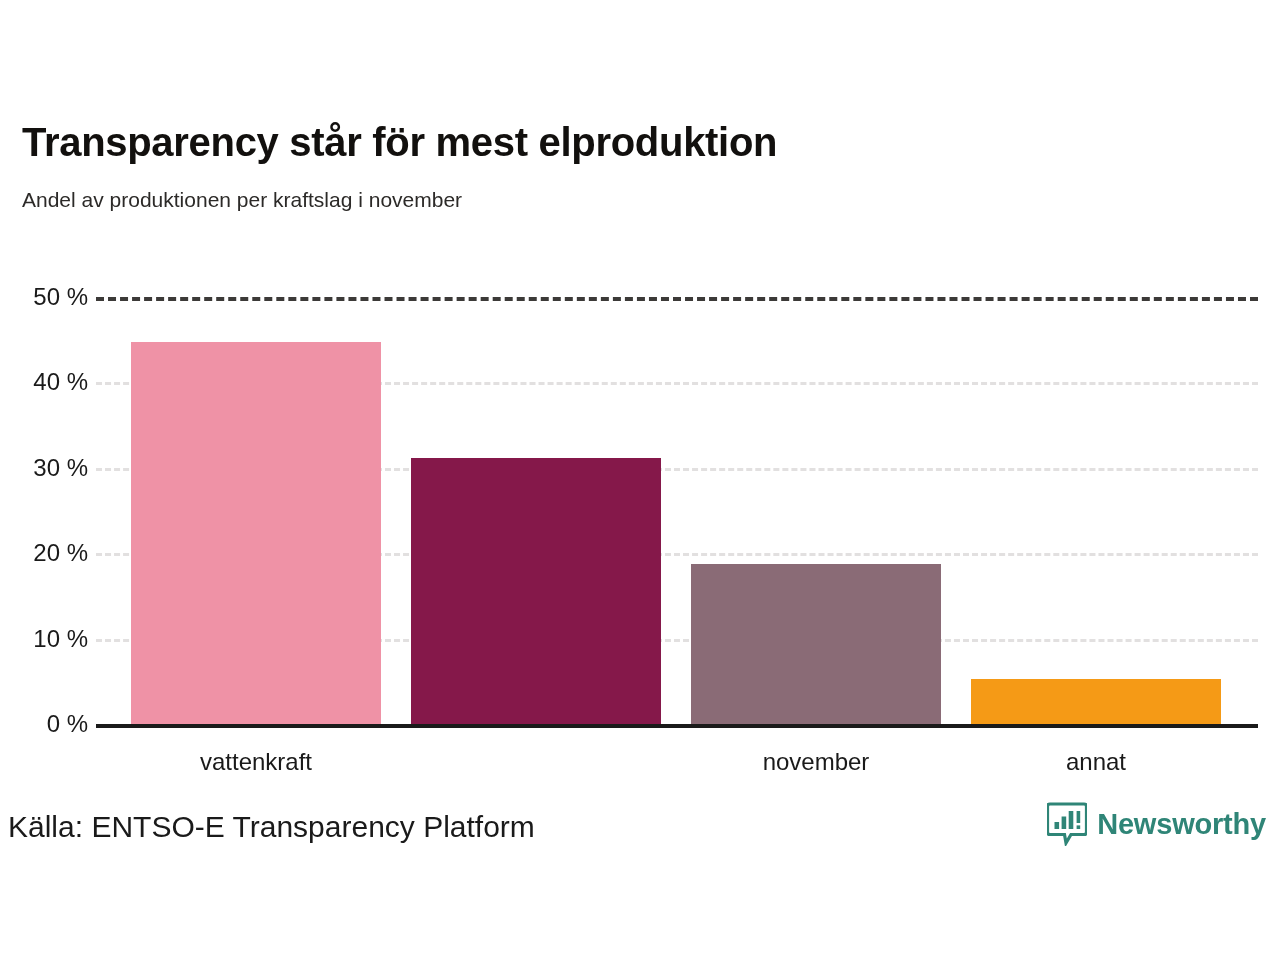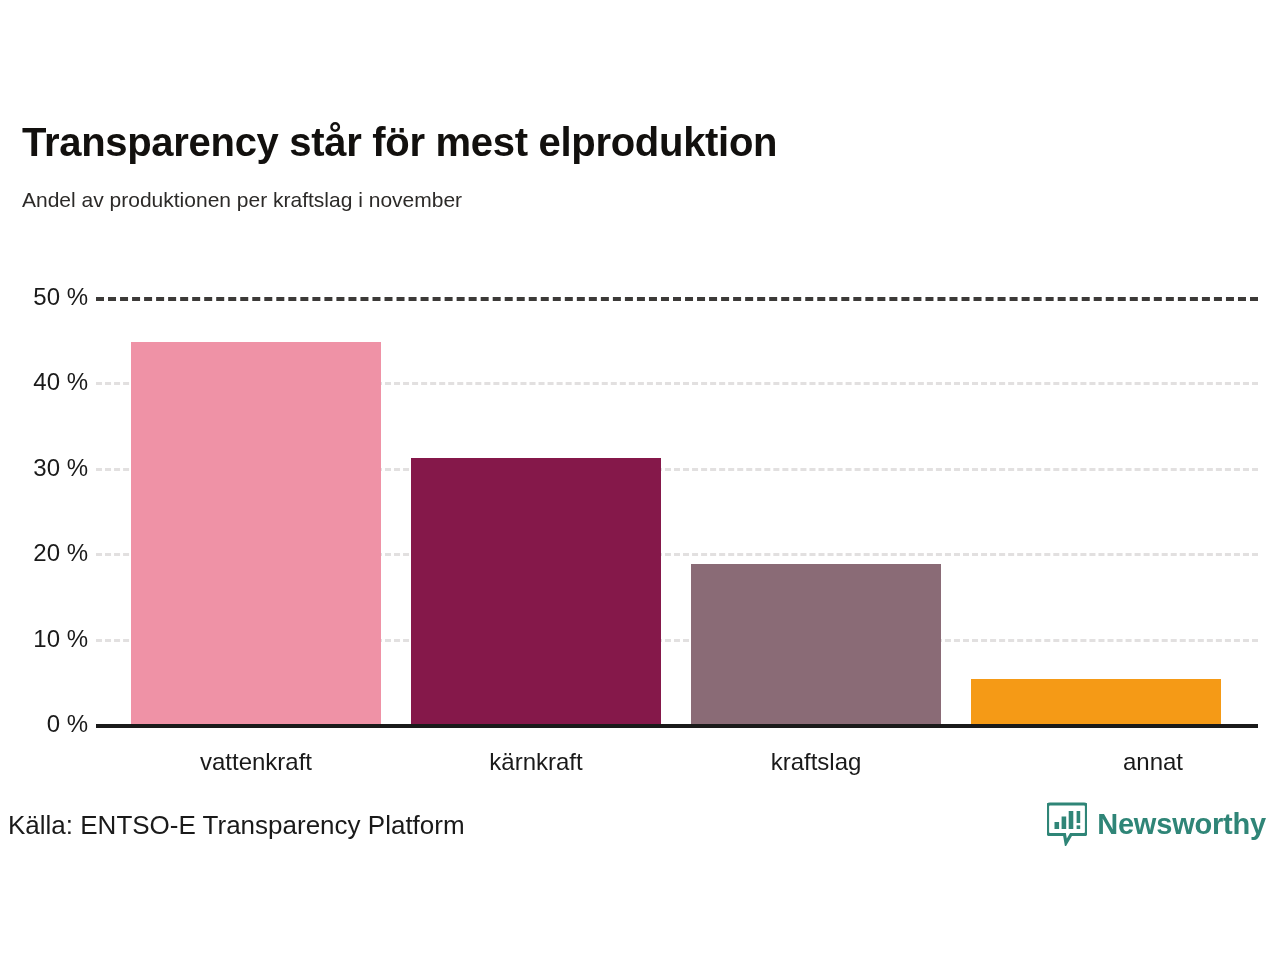--- a/index.html
+++ b/index.html
@@ -119,21 +119,21 @@
     position: absolute;
     left: 0;
     top: 806px;
     width: 1280px;
     height: 56px;
   }
   .source-note {
     position: absolute;
     left: 8px;
     top: 4px;
-    font-size: 26px;
+    font-size: 30px;
     color: #1a1a1a;
     white-space: nowrap;
   }
   .brand {
     position: absolute;
     right: 14px;
     top: -4px;
     display: flex;
     align-items: center;
     gap: 10px;
@@ -175,25 +175,24 @@
         <div class="gridline" style="top: 382.4px;"></div>
         <div class="ytick-label" style="top: 382.4px;">40 %</div>
         <div class="gridline top-line" style="top: 297px;"></div>
         <div class="ytick-label" style="top: 297px;">50 %</div>
       </div>
 
     <div class="bars" id="bars">
         <div class="bar" title="vattenkraft: 44.7 %" style="left: 131px; top: 342.262px; height: 381.738px; width: 250px; background: rgb(239, 146, 166);"></div>
         <div class="xtick-label" style="left: 131px;">vattenkraft</div>
         <div class="bar" title="kärnkraft: 31.1 %" style="left: 411px; top: 458.406px; height: 265.594px; width: 250px; background: rgb(133, 24, 74);"></div>
-        <div class="xtick-label" style="left: 411px;">kärnkraft</div>
         <div class="bar" title="vindkraft: 18.7 %" style="left: 691px; top: 564.302px; height: 159.698px; width: 250px; background: rgb(138, 107, 118);"></div>
-        <div class="xtick-label" style="left: 691px;">kraftslag</div>
+        <div class="xtick-label" style="left: 691px;">november</div>
         <div class="bar" title="annat: 5.3 %" style="left: 971px; top: 678.738px; height: 45.262px; width: 250px; background: rgb(245, 154, 22);"></div>
-        <div class="xtick-label" style="left: 933px; text-align: right;">annat</div>
+        <div class="xtick-label" style="left: 971px;">annat</div>
       </div>
 
   </div>
 
   <div class="footer">
     <div class="source-note">Källa: ENTSO-E Transparency Platform</div>
     <div class="brand">
       <svg class="brand-mark" viewBox="0 0 40 44">
         <path d="M3 2 H37 A2.5 2.5 0 0 1 39.5 4.5 V30 A2.5 2.5 0 0 1 37 32.5 H24 L19 41 L17.5 32.5 H3 A2.5 2.5 0 0 1 0.5 30 V4.5 A2.5 2.5 0 0 1 3 2 Z" fill="none" stroke="#2f8577" stroke-width="3.2"></path>
         <rect x="7.5" y="20" width="4.6" height="7" fill="#2f8577"></rect>

